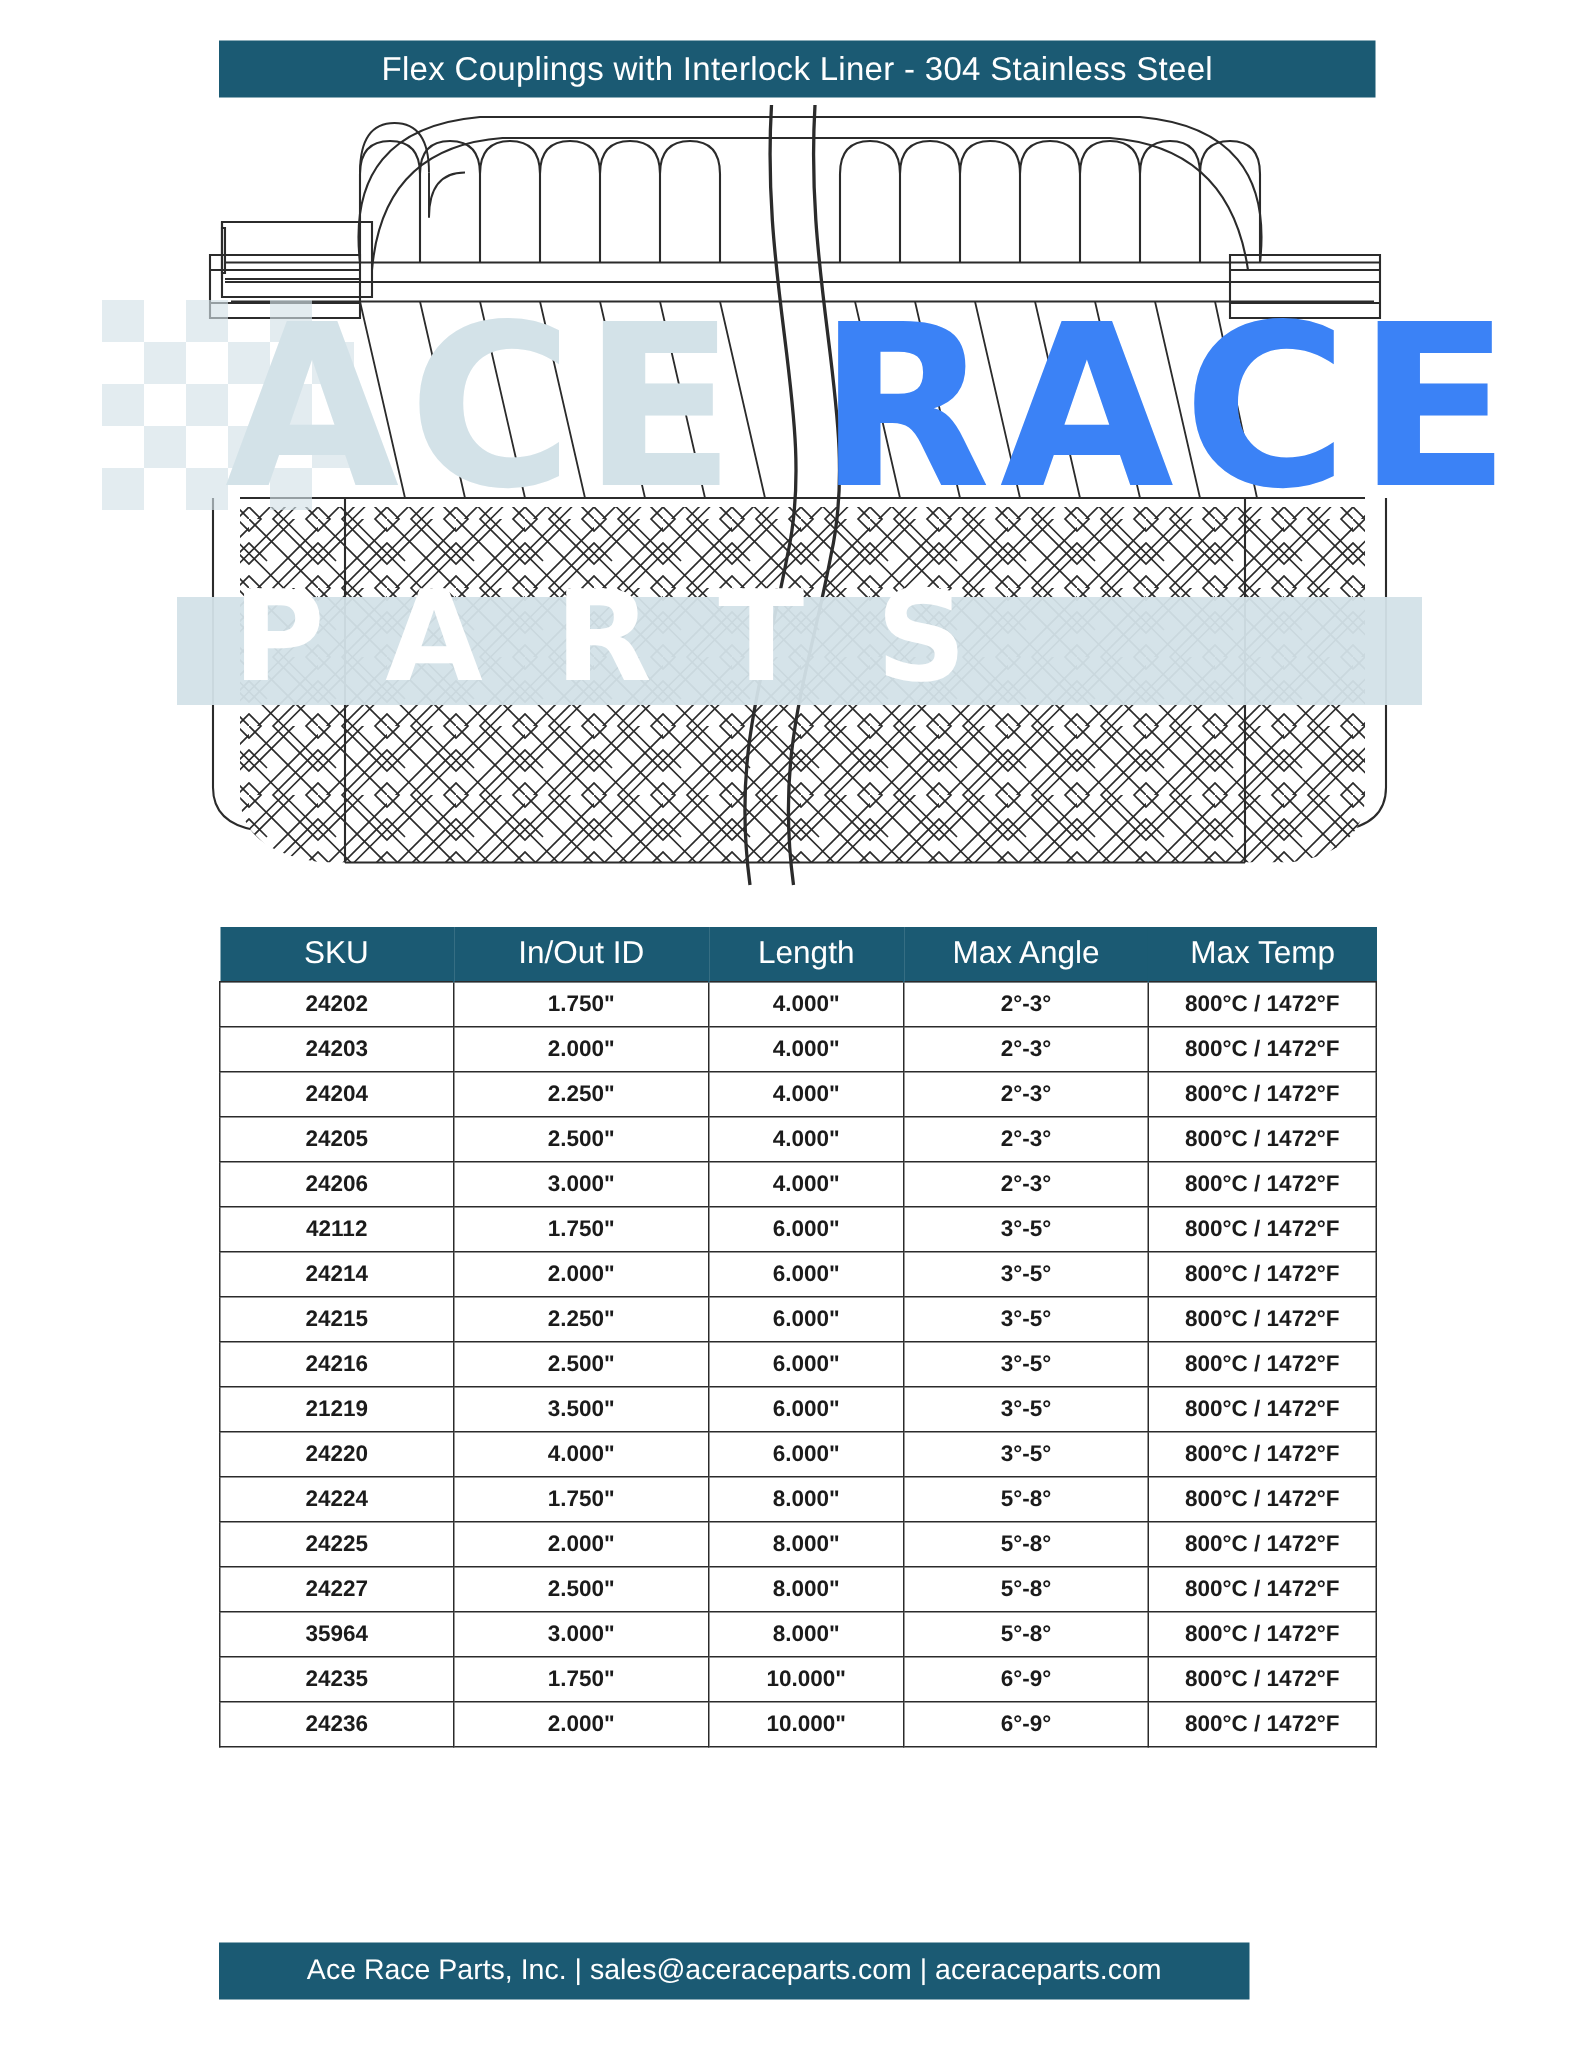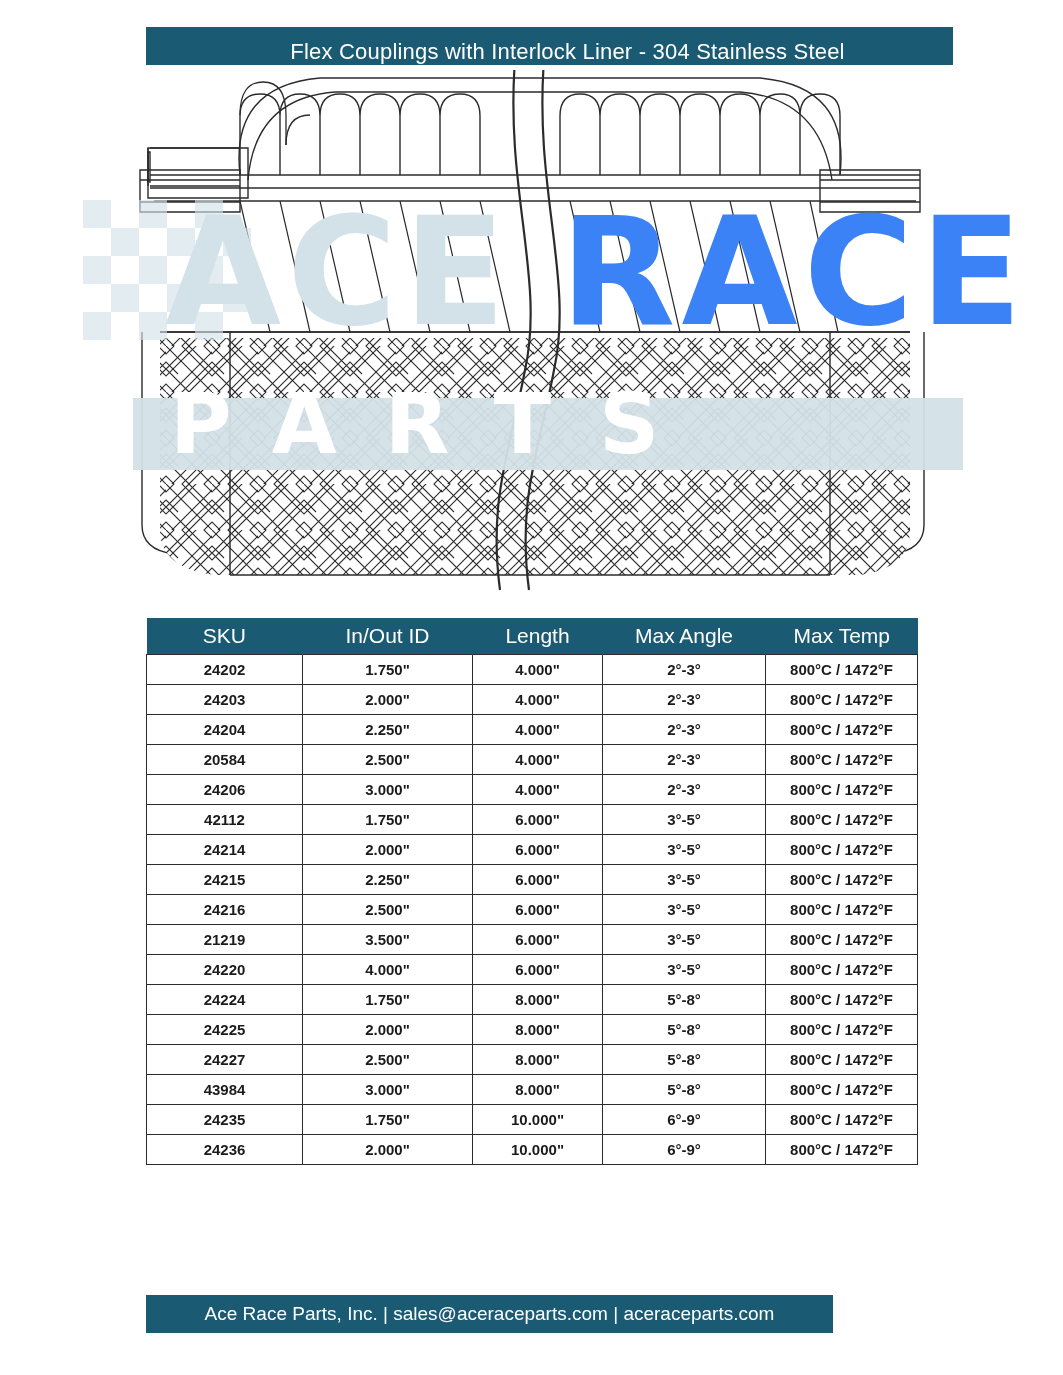--- a/index.html
+++ b/index.html
@@ -24,26 +24,25 @@
   
   .banner {
     position: absolute;
     left: 146px;
     top: 27px;
     width: 771px;
     height: 38px;
     background: #1b5a73;
     color: #ffffff;
     display: flex;
-    align-items: flex-end;
+    align-items: center;
     justify-content: center;
     font-size: 22px;
     letter-spacing: 0.2px;
     white-space: nowrap;
-    padding-left: 36px;
   }
 
   
   .footer {
     position: absolute;
     left: 146px;
     top: 1295px;
     width: 687px;
     height: 38px;
     background: #1b5a73;
@@ -61,21 +60,21 @@
     left: 120px;
     top: 70px;
     width: 830px;
     height: 530px;
   }
   .drawing svg { display: block; }
 
   
   .watermark {
     position: absolute;
-    left: 15px;
+    left: 0;
     top: 150px;
     width: 967px;
     height: 370px;
     pointer-events: none;
   }
   .wm-text {
     position: absolute;
     font-family: "DejaVu Sans", sans-serif;
     color: #cfe0e6;
     font-weight: bold;
@@ -330,21 +329,21 @@
             <td>800°C / 1472°F</td>
           </tr>
           <tr>
             <td>24204</td>
             <td>2.250"</td>
             <td>4.000"</td>
             <td>2°-3°</td>
             <td>800°C / 1472°F</td>
           </tr>
           <tr>
-            <td>20584</td>
+            <td>24205</td>
             <td>2.500"</td>
             <td>4.000"</td>
             <td>2°-3°</td>
             <td>800°C / 1472°F</td>
           </tr>
           <tr>
             <td>24206</td>
             <td>3.000"</td>
             <td>4.000"</td>
             <td>2°-3°</td>
@@ -407,21 +406,21 @@
             <td>800°C / 1472°F</td>
           </tr>
           <tr>
             <td>24227</td>
             <td>2.500"</td>
             <td>8.000"</td>
             <td>5°-8°</td>
             <td>800°C / 1472°F</td>
           </tr>
           <tr>
-            <td>43984</td>
+            <td>35964</td>
             <td>3.000"</td>
             <td>8.000"</td>
             <td>5°-8°</td>
             <td>800°C / 1472°F</td>
           </tr>
           <tr>
             <td>24235</td>
             <td>1.750"</td>
             <td>10.000"</td>
             <td>6°-9°</td>

